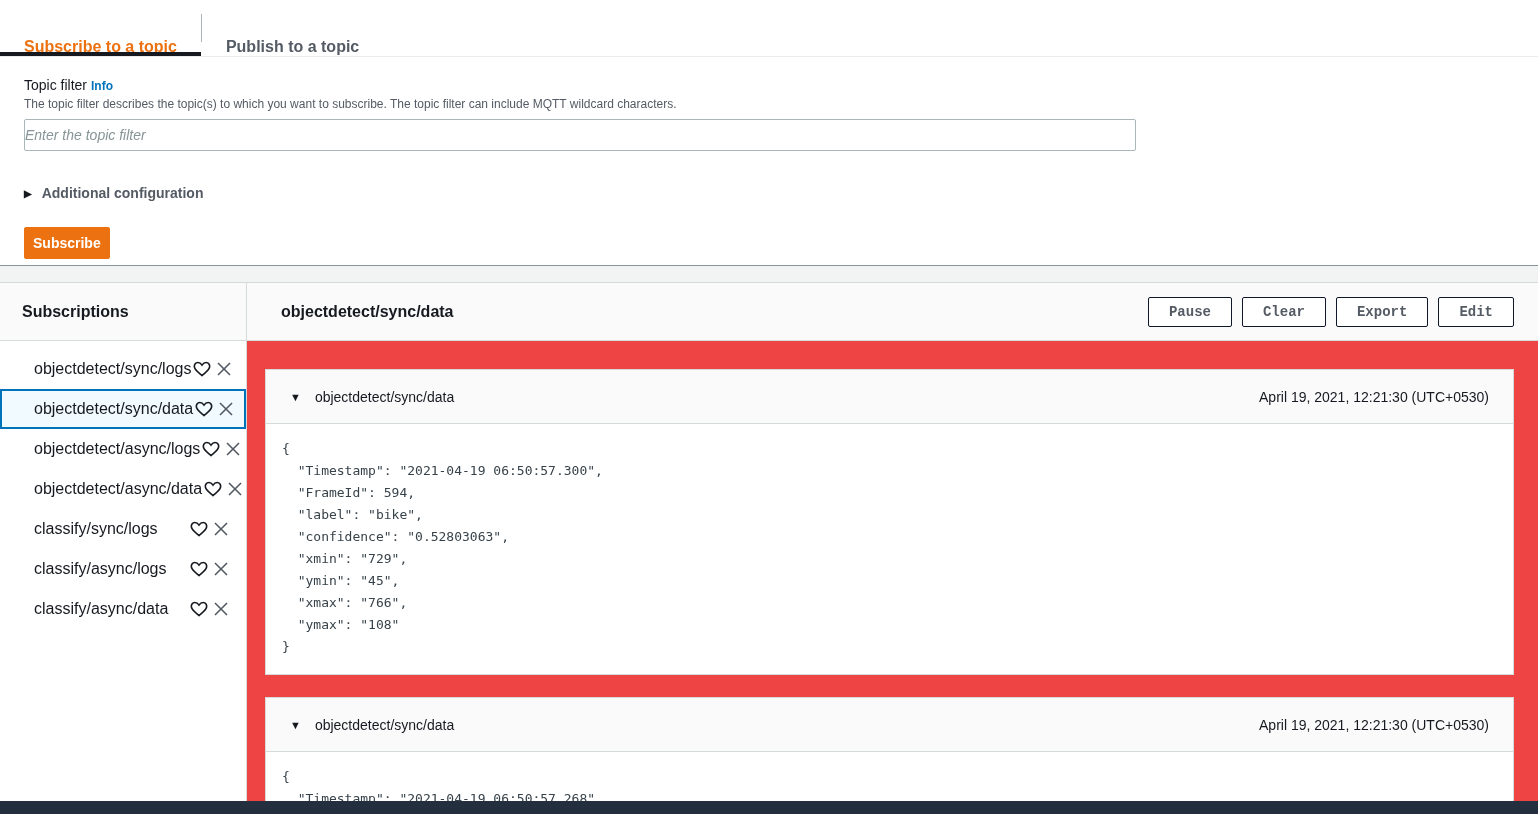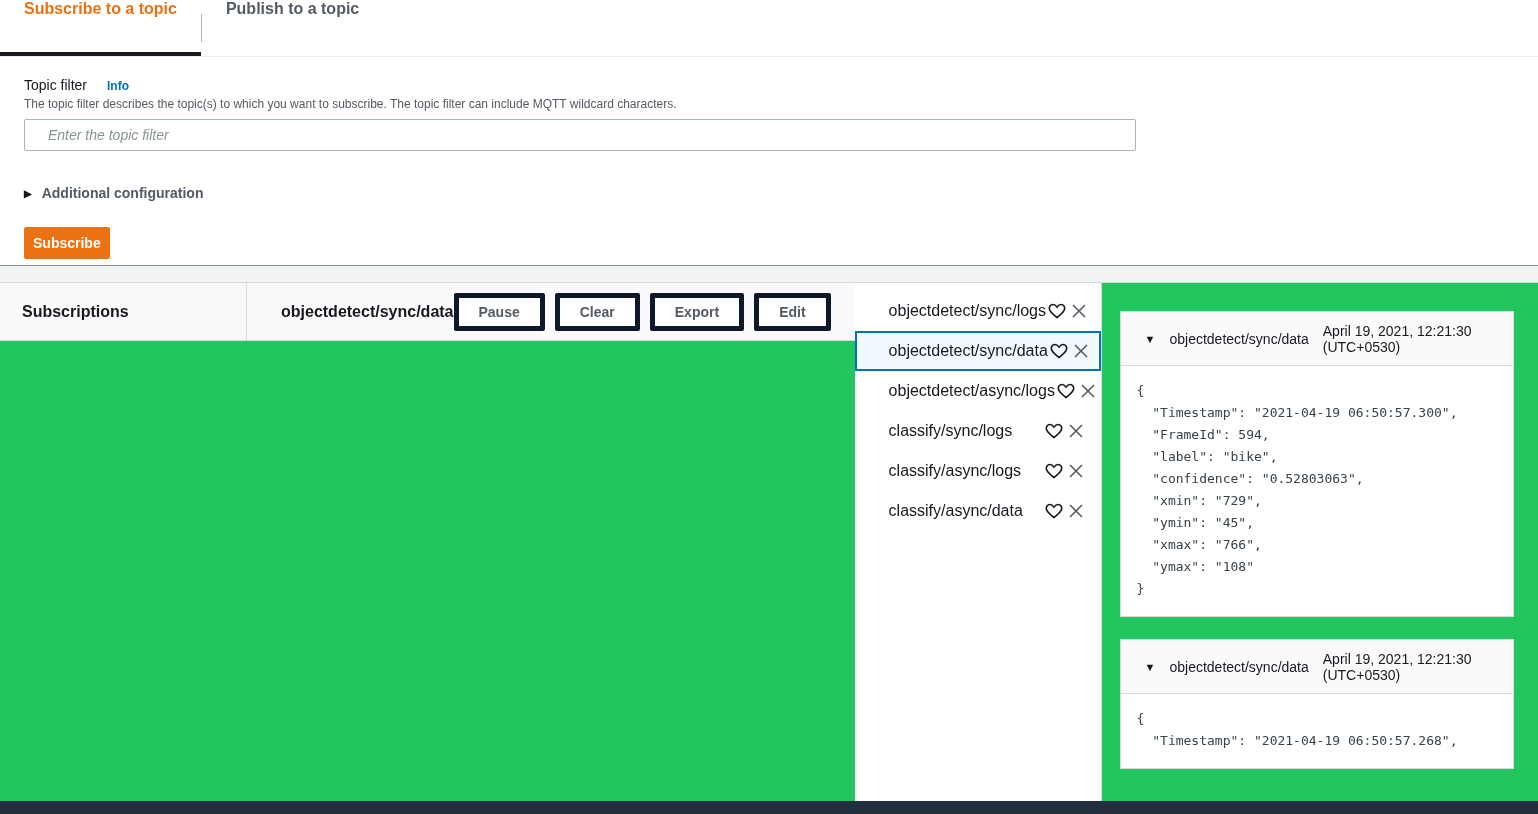--- a/index.html
+++ b/index.html
@@ -19,21 +19,21 @@
   }
   .tabbar {
     display: flex;
     align-items: stretch;
     height: 57px;
     border-bottom: 1px solid #eaeded;
     background: #ffffff;
   }
   .tab {
     display: flex;
-    align-items: flex-start;
+    align-items: flex-end;
     padding: 0 24px;
     font-size: 16px;
     font-weight: bold;
     color: #545b64;
     cursor: pointer;
     position: relative;
   }
   .tab.active { color: #ec7211; }
   .tab.active::after {
     content: "";
@@ -42,31 +42,31 @@
     height: 4px;
     background: #16191f;
   }
   .tab-divider {
     width: 1px;
     background: #aab7b8;
     margin: 14px 0;
   }
 
   .form-area { padding: 20px 24px 0 24px; }
-  .field-label-row { display: flex; align-items: baseline; gap: 20px; }
+  .field-label-row { display: flex; align-items: baseline; gap: 4px; }
   .field-label { font-size: 14px; color: #16191f; }
   .info-link { font-size: 12px; color: #0073bb; text-decoration: none; cursor: pointer; font-weight: bold; }
   .field-desc { font-size: 12px; color: #545b64; margin-top: 4px; }
   .topic-input {
     margin-top: 8px;
     width: 1112px;
     height: 32px;
     border: 1px solid #aab7b8;
     border-radius: 2px;
-    padding: 0 23px;
+    padding: 0 0;
     font-size: 14px;
     font-family: "Liberation Sans", sans-serif;
     color: #16191f;
     outline: none;
   }
   .topic-input::placeholder { color: #879596; font-style: italic; }
   .addl-config {
     margin-top: 34px;
     display: flex;
     align-items: center;
@@ -87,25 +87,25 @@
     font-family: "Liberation Sans", sans-serif;
     font-size: 14px;
     font-weight: bold;
     padding: 7px 8px;
     cursor: pointer;
   }
 
   
   .panel {
     margin-top: 16px;
-    background: #22c55e;
+    background: #ef4444;
     border-top: 1px solid #d5dbdb;
     height: 533px;
     display: flex;
-    flex-direction: row;
+    flex-direction: column;
   }
   .panel-header {
     display: flex;
     height: 58px;
     background: #fafafa;
     border-bottom: 1px solid #d5dbdb;
     flex: 0 0 auto;
   }
   .panel-header-left {
     width: 247px;
@@ -119,24 +119,24 @@
     flex: 1;
     display: flex;
     align-items: center;
     justify-content: space-between;
     padding: 0 24px 0 34px;
   }
   .panel-title { font-size: 16px; font-weight: bold; color: #16191f; }
   .actions { display: flex; gap: 10px; }
   .btn-secondary {
     background: #ffffff;
-    border: 5px solid #0f172a;
+    border: 1px solid #0f172a;
     border-radius: 2px;
     color: #545b64;
-    font-family: Liberation Sans, sans-serif;
+    font-family: Liberation Mono, monospace;
     font-size: 14px;
     font-weight: bold;
     padding: 6px 20px;
     cursor: pointer;
   }
 
   .panel-body { display: flex; flex: 1; min-height: 0; }
   .sub-list {
     width: 247px;
     flex: 0 0 247px;
@@ -275,20 +275,34 @@
           </span>
           <span class="icon-btn">
             <svg width="16" height="16" viewBox="0 0 16 16" stroke="#545b64" stroke-width="1.6">
               <line x1="2" y1="2" x2="14" y2="14"></line>
               <line x1="14" y1="2" x2="2" y2="14"></line>
             </svg>
           </span>
         </div>
         <div class="sub-item">
           <span class="sub-topic">objectdetect/async/logs</span>
+          <span class="icon-btn">
+            <svg width="18" height="16" viewBox="0 0 24 22" fill="none" stroke="#16191f" stroke-width="2.2">
+              <path d="M12 20 C8 16.5 2.6 12.8 1.6 8.6 C0.8 5.2 3 2 6.3 2 C8.6 2 10.6 3.4 12 5.6 C13.4 3.4 15.4 2 17.7 2 C21 2 23.2 5.2 22.4 8.6 C21.4 12.8 16 16.5 12 20 Z"></path>
+            </svg>
+          </span>
+          <span class="icon-btn">
+            <svg width="16" height="16" viewBox="0 0 16 16" stroke="#545b64" stroke-width="1.6">
+              <line x1="2" y1="2" x2="14" y2="14"></line>
+              <line x1="14" y1="2" x2="2" y2="14"></line>
+            </svg>
+          </span>
+        </div>
+        <div class="sub-item">
+          <span class="sub-topic">objectdetect/async/data</span>
           <span class="icon-btn">
             <svg width="18" height="16" viewBox="0 0 24 22" fill="none" stroke="#16191f" stroke-width="2.2">
               <path d="M12 20 C8 16.5 2.6 12.8 1.6 8.6 C0.8 5.2 3 2 6.3 2 C8.6 2 10.6 3.4 12 5.6 C13.4 3.4 15.4 2 17.7 2 C21 2 23.2 5.2 22.4 8.6 C21.4 12.8 16 16.5 12 20 Z"></path>
             </svg>
           </span>
           <span class="icon-btn">
             <svg width="16" height="16" viewBox="0 0 16 16" stroke="#545b64" stroke-width="1.6">
               <line x1="2" y1="2" x2="14" y2="14"></line>
               <line x1="14" y1="2" x2="2" y2="14"></line>
             </svg>

